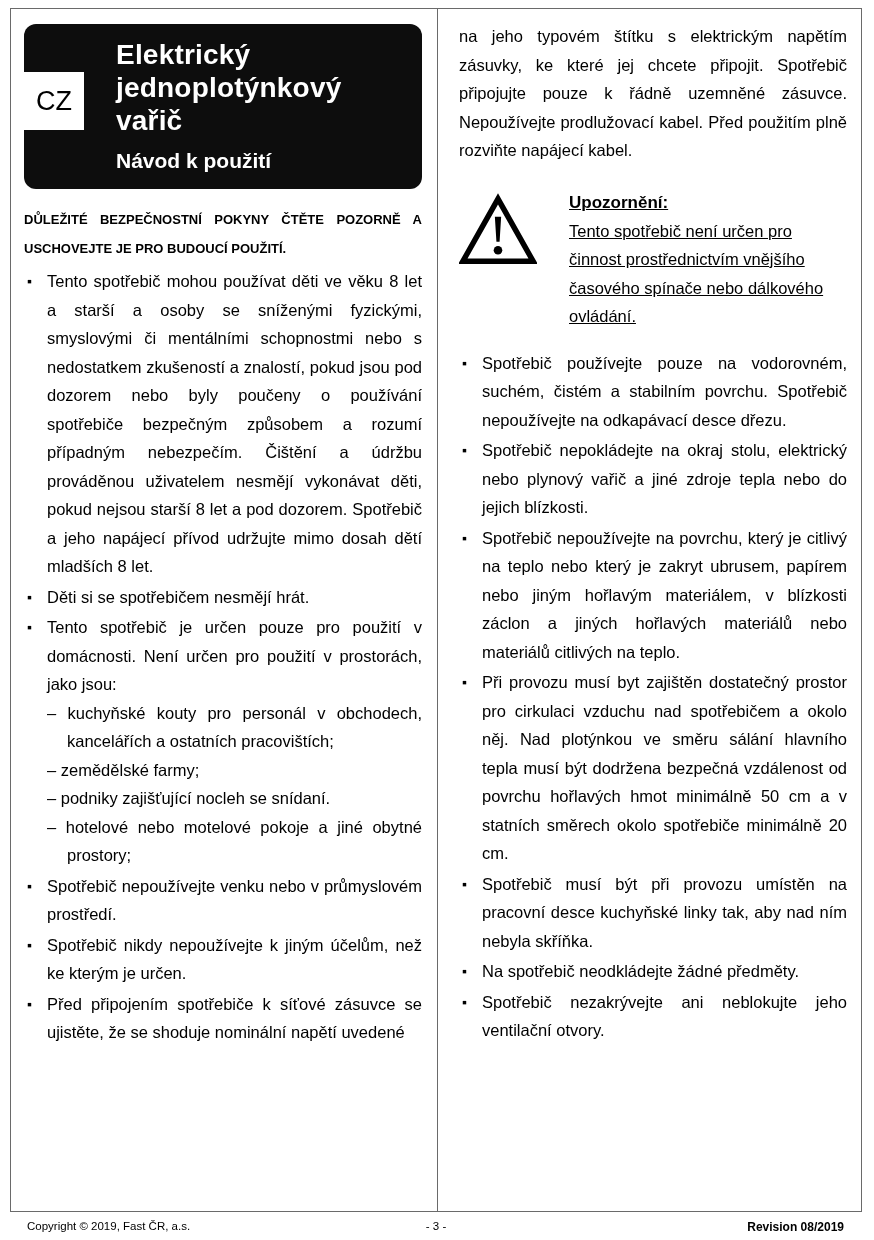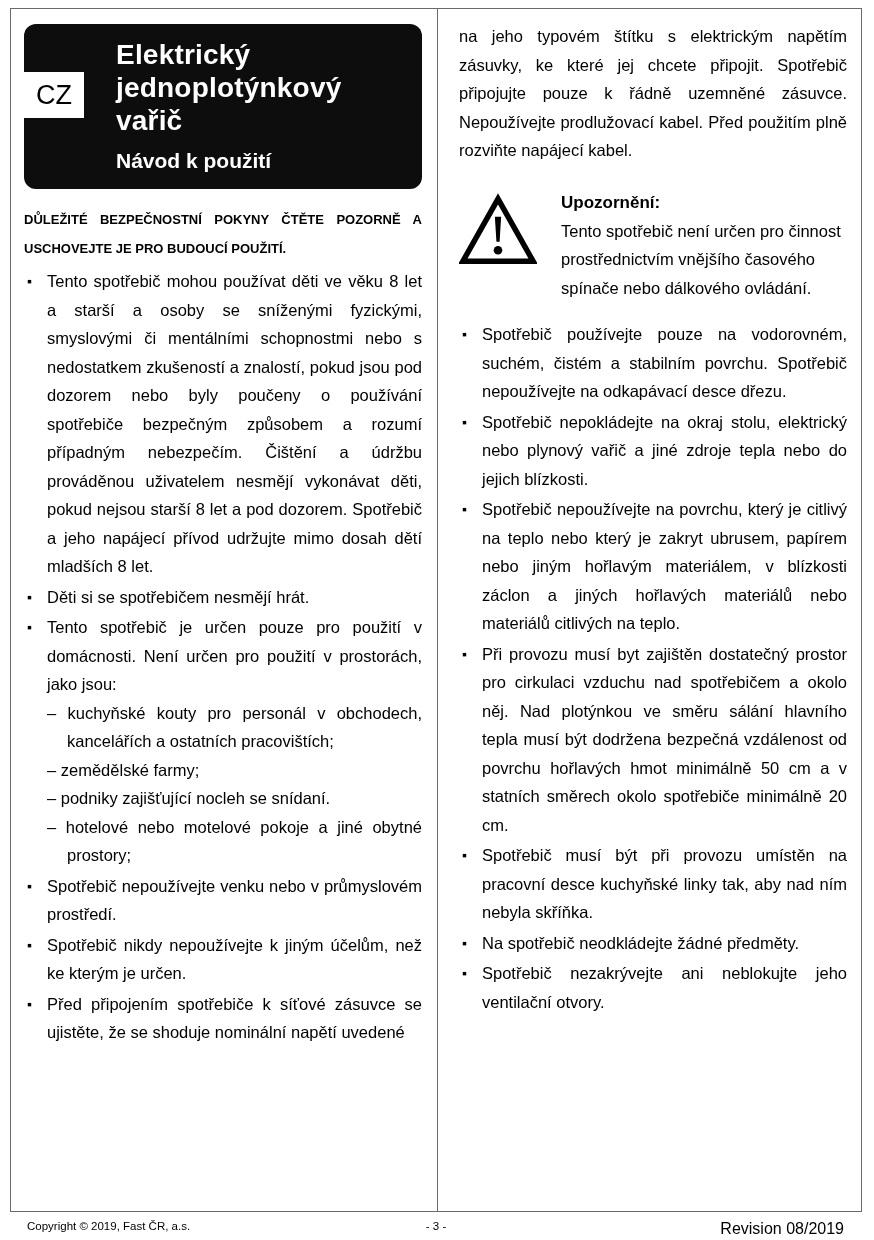--- a/index.html
+++ b/index.html
@@ -53,21 +53,21 @@
     border-radius: 12px;
     box-sizing: border-box;
     padding: 14px 14px 16px 0;
     color: #ffffff;
   }
   .cz-tab {
     position: absolute;
     left: 0;
     top: 48px;
     width: 60px;
-    height: 46px;
+    height: 58px;
     background: #ffffff;
     color: #000000;
     display: flex;
     align-items: center;
     justify-content: center;
     font-size: 27px;
     font-weight: 400;
   }
   .header-text { margin-left: 92px; }
   .doc-title {
@@ -115,22 +115,23 @@
   }
   .para {
     margin: 0;
     font-size: 16.5px;
     line-height: 28.5px;
     text-align: justify;
   }
   .warning {
     display: flex;
     align-items: flex-start;
-    gap: 24px;
+    gap: 32px;
     margin: 24px 0 18px 0;
+    text-decoration: underline;
   }
   .warning-icon {
     flex: 0 0 78px;
     width: 78px;
     height: 74px;
     margin-top: 4px;
   }
   .warning-icon svg { width: 78px; height: 74px; display: block; }
   .warning-body { flex: 1 1 auto; }
   .warning-title {
@@ -161,22 +162,22 @@
     position: absolute;
     left: 50%;
     top: 2px;
     transform: translateX(-50%);
     font-size: 11.5px;
   }
   .footer-revision {
     position: absolute;
     right: 18px;
     top: 2px;
-    font-size: 16px;
-    font-weight: normal;
+    font-size: 12px;
+    font-weight: bold;
   }
 </style>
 </head>
 <body>
 
 <div class="page">
 
   <div class="frame"></div>
   <div class="divider"></div>
 

